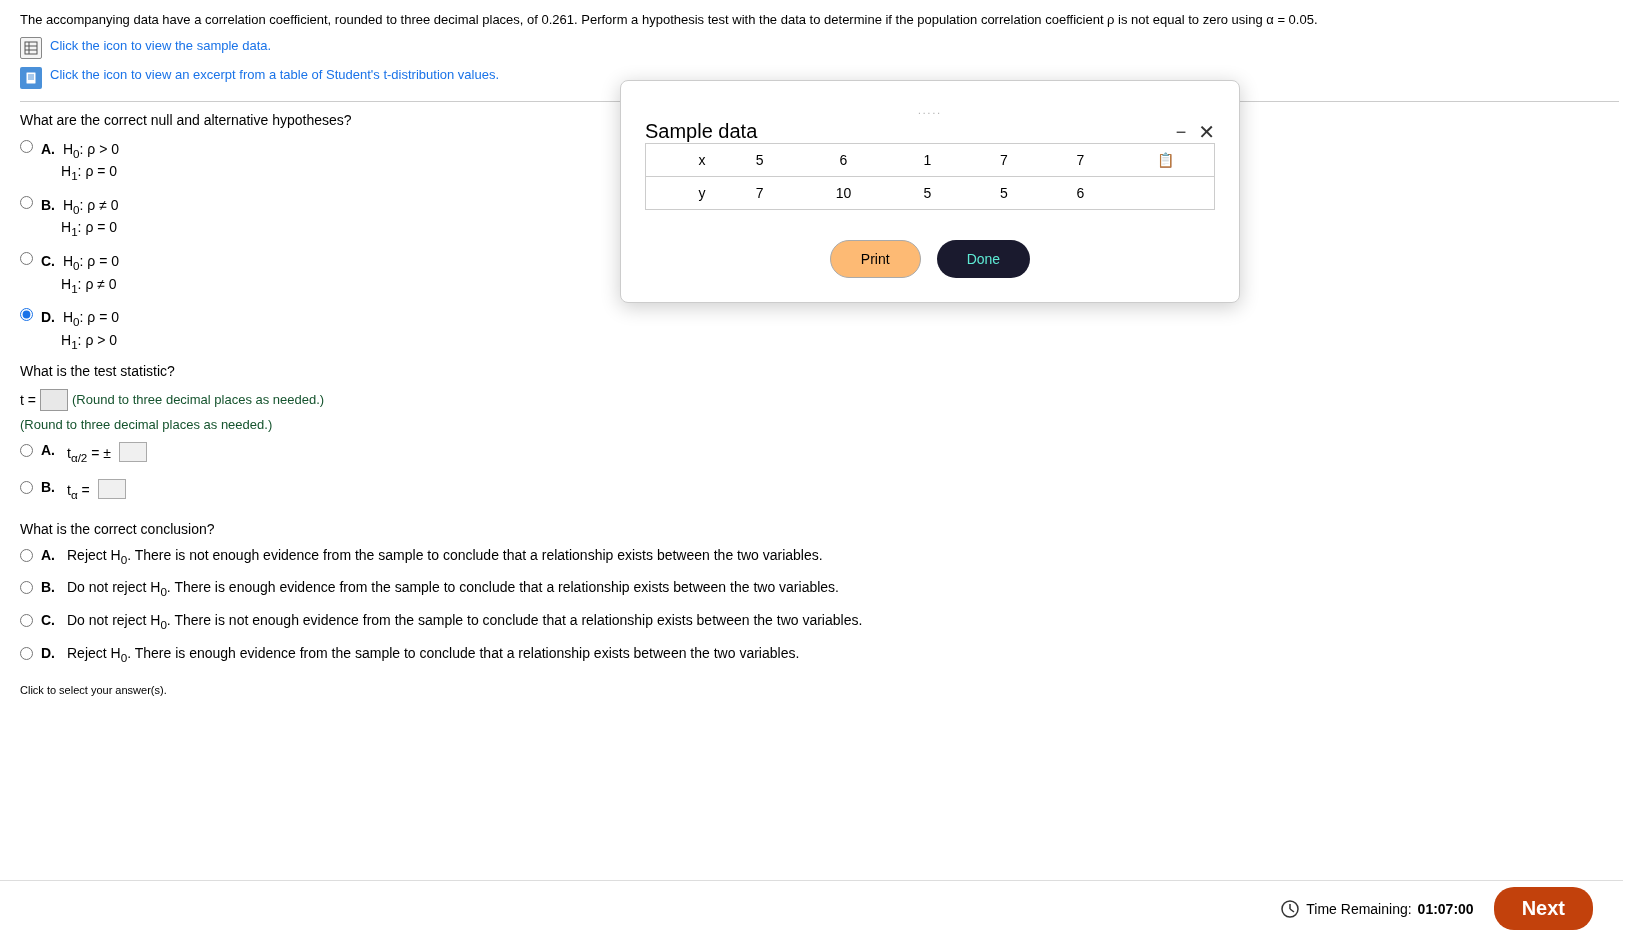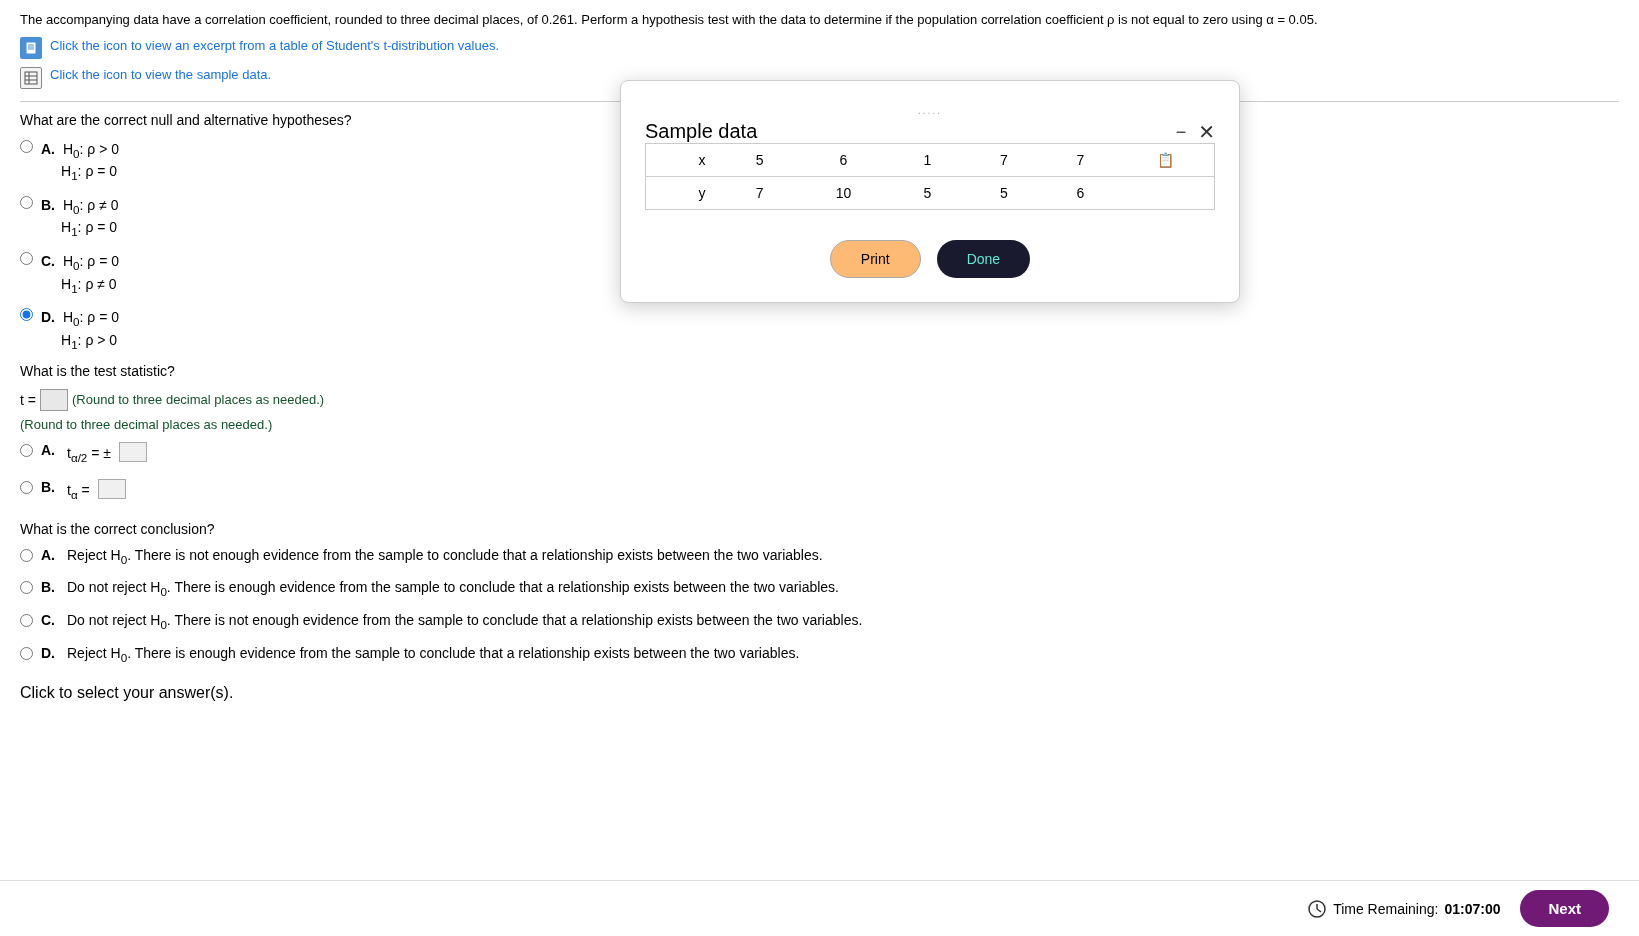--- a/index.html
+++ b/index.html
@@ -131,21 +131,21 @@
     }
 
     .critical-section {
       margin-top: 10px;
     }
 
     .footer-bar {
       position: fixed;
       bottom: 0;
       left: 0;
-      right: 0;
+      right: 16px;
       height: 56px;
       background: #fff;
       border-top: 1px solid #ddd;
       display: flex;
       align-items: center;
       justify-content: flex-end;
       padding: 0 30px;
       gap: 20px;
       z-index: 10;
     }
@@ -157,26 +157,26 @@
       font-size: 14px;
       font-weight: 500;
     }
 
     .clock-icon {
       width: 20px;
       height: 20px;
     }
 
     .next-button {
-      background: #701a75;
+      background: #c2410c;
       color: white;
       border: none;
       border-radius: 20px;
       padding: 10px 28px;
-      font-size: 15px;
+      font-size: 20px;
       font-weight: 600;
       cursor: pointer;
     }
 
     
     .modal-overlay {
       position: fixed;
       top: 0; left: 0; right: 0; bottom: 0;
       z-index: 100;
       pointer-events: none;
@@ -298,43 +298,43 @@
     }
   </style>
 </head>
 <body>
 
 <div class="main-content">
 
   <p class="intro-text">The accompanying data have a correlation coefficient, rounded to three decimal places, of 0.261. Perform a hypothesis test with the data to determine if the population correlation coefficient ρ is not equal to zero using α = 0.05.</p>
 
   <div class="icon-row">
+    <div class="icon-box">
+      <svg width="14" height="14" viewBox="0 0 14 14">
+          <rect x="1" y="1" width="12" height="12" fill="none" stroke="#555" stroke-width="1"></rect>
+          <line x1="1" y1="5" x2="13" y2="5" stroke="#555" stroke-width="1"></line>
+          <line x1="1" y1="9" x2="13" y2="9" stroke="#555" stroke-width="1"></line>
+          <line x1="5" y1="1" x2="5" y2="13" stroke="#555" stroke-width="1"></line>
+        </svg>
+    </div>
+    <span class="intro-text" style="color:#1a73e8; cursor:pointer;">Click the icon to view the sample data.</span>
+  </div>
+
+  <div class="icon-row">
     <div class="icon-blue-book">
       <svg width="14" height="14" viewBox="0 0 14 14">
           <rect x="2" y="1" width="10" height="12" rx="1" fill="#fff" stroke="#4a90d9" stroke-width="1"></rect>
           <line x1="4" y1="4" x2="10" y2="4" stroke="#4a90d9" stroke-width="1"></line>
           <line x1="4" y1="6" x2="10" y2="6" stroke="#4a90d9" stroke-width="1"></line>
           <line x1="4" y1="8" x2="10" y2="8" stroke="#4a90d9" stroke-width="1"></line>
         </svg>
     </div>
     <span class="intro-text" style="color:#1a73e8; cursor:pointer;">Click the icon to view an excerpt from a table of Student's t-distribution values.</span>
   </div>
 
-  <div class="icon-row">
-    <div class="icon-box">
-      <svg width="14" height="14" viewBox="0 0 14 14">
-          <rect x="1" y="1" width="12" height="12" fill="none" stroke="#555" stroke-width="1"></rect>
-          <line x1="1" y1="5" x2="13" y2="5" stroke="#555" stroke-width="1"></line>
-          <line x1="1" y1="9" x2="13" y2="9" stroke="#555" stroke-width="1"></line>
-          <line x1="5" y1="1" x2="5" y2="13" stroke="#555" stroke-width="1"></line>
-        </svg>
-    </div>
-    <span class="intro-text" style="color:#1a73e8; cursor:pointer;">Click the icon to view the sample data.</span>
-  </div>
-
   <hr class="divider">
 
   <p class="question-text">What are the correct null and alternative hypotheses?</p>
 
   <div class="radio-group">
 
     <div class="radio-option">
       <input type="radio" name="q1" style="">
       <div>
         <span class="option-label">A.</span>
@@ -418,21 +418,21 @@
       <span>Do not reject H<sub>0</sub>. There is not enough evidence from the sample to conclude that a relationship exists between the two variables.</span>
     </div>
 
     <div class="radio-option">
       <input type="radio" name="q4" style="">
       <span class="option-label">D.</span>
       <span>Reject H<sub>0</sub>. There is enough evidence from the sample to conclude that a relationship exists between the two variables.</span>
     </div>
   </div>
 
-  <p style="margin-top: 20px; font-size: 16px;">Click to select your answer(s).</p>
+  <p style="margin-top: 20px; font-size: 11px;">Click to select your answer(s).</p>
 </div>
 
 <div class="modal-overlay">
   <div class="modal">
     <div class="drag-handle">.....</div>
     <div class="modal-header">
       <span class="modal-title">Sample data</span>
       <div class="modal-controls">
         <button class="modal-minimize">−</button>
         <button class="modal-close">✕</button>

